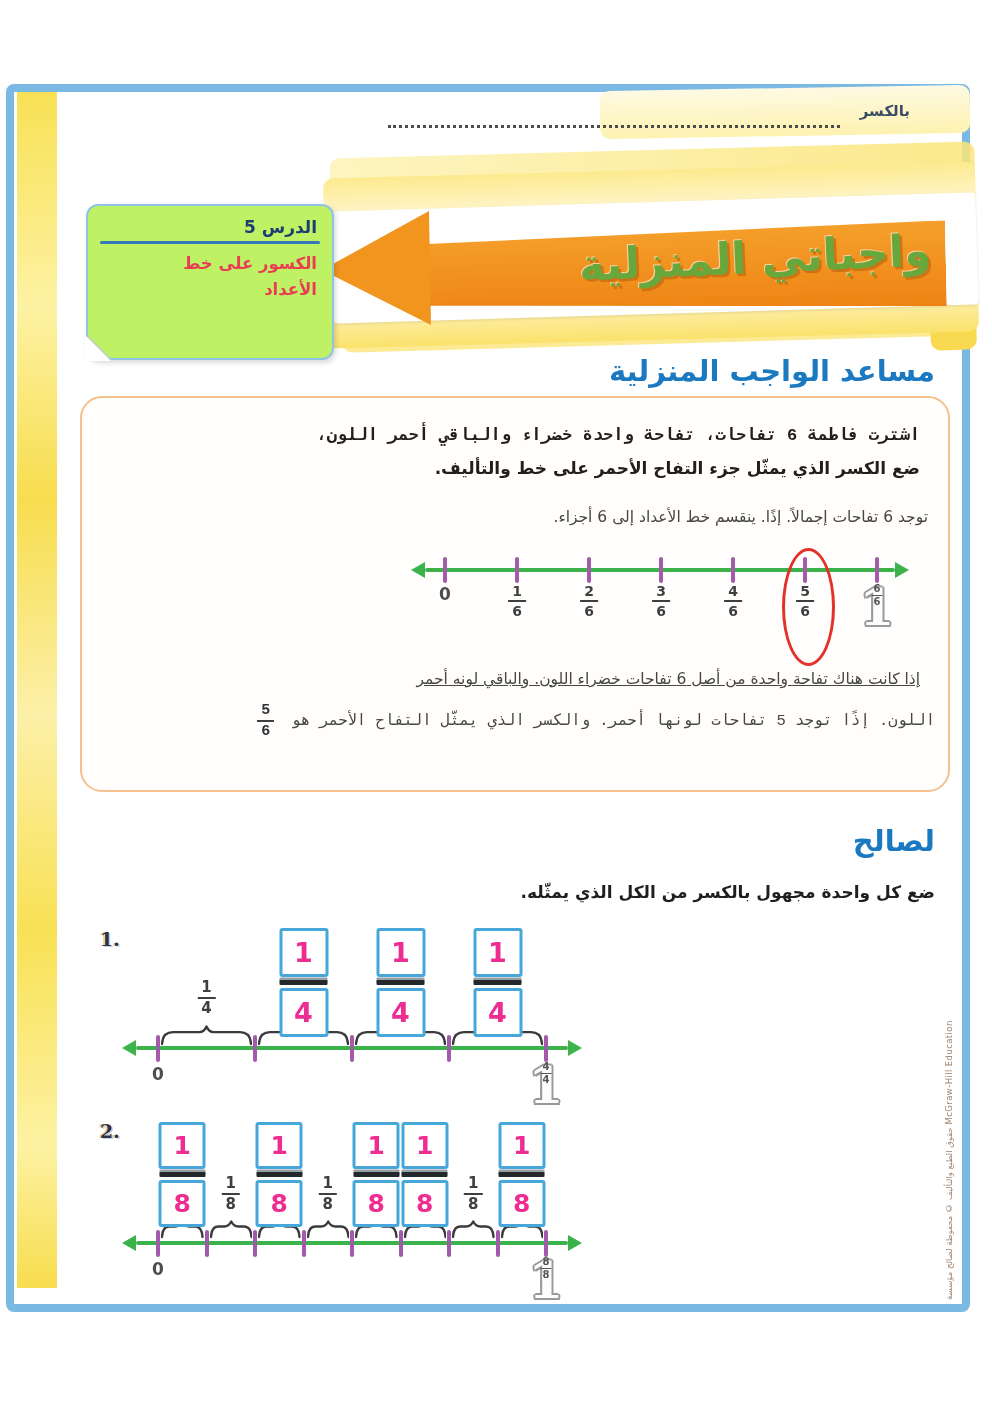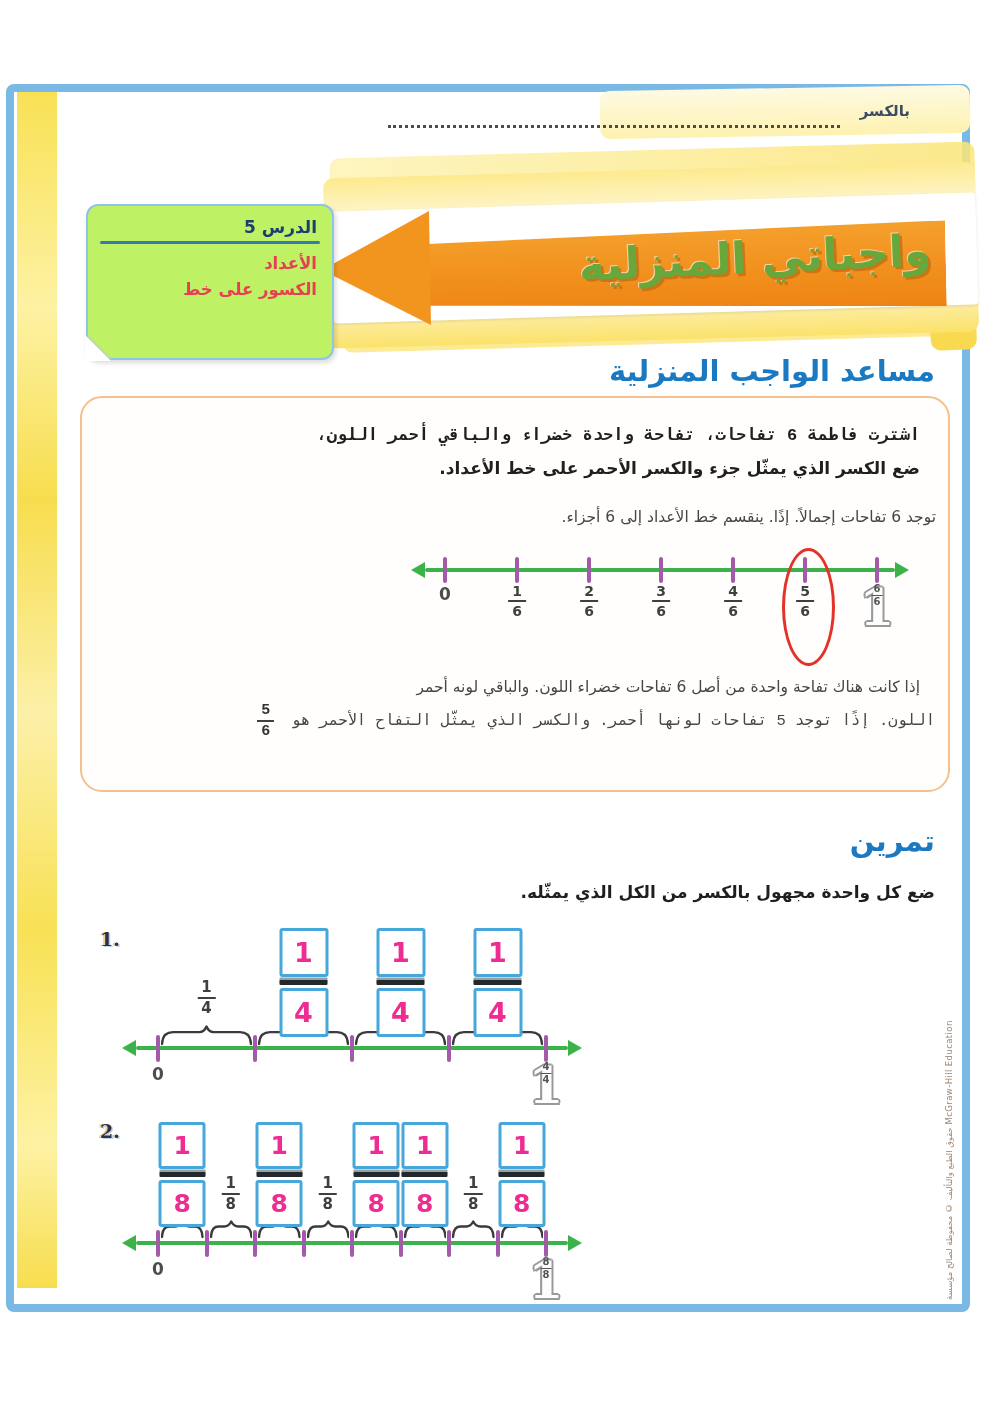--- a/index.html
+++ b/index.html
@@ -112,32 +112,32 @@
 <div class="banner-glow"></div>
 <div class="banner-white"></div>
 <div class="arrow-body"></div>
 <div class="arrow-head"></div>
 <div class="banner-title">واجباتي المنزلية</div>
 
 <div class="lesson-box">
   <div class="lesson-title">الدرس 5</div>
   <div class="lesson-underline"></div>
   <div class="lesson-sub">
+    <div>الكسور على خط</div>
     <div>الأعداد</div>
-    <div>الكسور على خط</div>
   </div>
   <div class="fold"></div>
 </div>
 
 <div class="h-blue" style="left:420px;top:354px;width:515px;font-size:29px;">مساعد الواجب المنزلية</div>
 
 <div class="helper-box">
   <div class="para" style="right:28px;top:26px;font-family:Liberation Mono, monospace;">اشترت فاطمة 6 تفاحات، تفاحة واحدة خضراء والباقي أحمر اللون،</div>
-  <div class="para" style="right:28px;top:60px;">ضع الكسر الذي يمثّل جزء والكسر الأحمر على خط الأعداد.</div>
-  <div class="para light" style="right:12px;top:110px;">توجد 6 تفاحات إجمالاً. إذًا. ينقسم خط الأعداد إلى 6 أجزاء.</div>
+  <div class="para" style="right:28px;top:60px;">ضع الكسر الذي يمثّل جزء التفاح الأحمر على خط والتأليف.</div>
+  <div class="para light" style="right:20px;top:110px;">توجد 6 تفاحات إجمالاً. إذًا. ينقسم خط الأعداد إلى 6 أجزاء.</div>
 
   <div class="nl" style="left:335px;top:148px;width:480px;height:130px;">
       <div class="nl-line" style="left: 8px; top: 22px; width: 470px;"></div>
       <div class="nl-arrow left" style="left: -6px; top: 16px;"></div>
       <div class="nl-arrow right" style="left: 478px; top: 16px;"></div>
       <div class="nl-tick" style="left: 28px; top: 11px; height: 26px;"></div>
       <div class="nl-tick" style="left: 100px; top: 11px; height: 26px;"></div>
       <div class="nl-tick" style="left: 172px; top: 11px; height: 26px;"></div>
       <div class="nl-tick" style="left: 244px; top: 11px; height: 26px;"></div>
       <div class="nl-tick" style="left: 316px; top: 11px; height: 26px;"></div>
@@ -167,31 +167,31 @@
       <div class="one-tag" style="left: 460px; top: 34px;">
         <span class="one-glyph">1</span>
         <span class="frac one-frac">
           <span class="fn">6</span>
           <span class="fd">6</span>
         </span>
       </div>
       <div class="red-ellipse" style="left: 364.5px; top: 2px; width: 47px; height: 112px;"></div>
     </div>
 
-  <div class="para light" style="right:28px;top:280px;">إذا كانت هناك تفاحة واحدة من أصل 6 تفاحات خضراء اللون. والباقي لونه أحمر</div>
+  <div class="para light" style="right:28px;top:272px;text-decoration:underline;">إذا كانت هناك تفاحة واحدة من أصل 6 تفاحات خضراء اللون. والباقي لونه أحمر</div>
   <div class="para light" style="right:13px;top:305px;font-family:Liberation Mono, monospace;">
     <span>اللون. إذًا توجد 5 تفاحات لونها أحمر. والكسر الذي يمثّل التفاح الأحمر هو</span>
     <span class="frac inline">
         <span class="fn">5</span>
         <span class="fd">6</span>
       </span>
   </div>
 </div>
 
-<div class="h-blue" style="left:640px;top:824px;width:295px;font-size:29px;">تمرين</div>
+<div class="h-blue" style="left:640px;top:824px;width:295px;font-size:29px;">لصالح</div>
 <div class="para" style="left:340px;top:882px;width:595px;">ضع كل واحدة مجهول بالكسر من الكل الذي يمثّله.</div>
 
 <div class="item-number" style="left:100px;top:928px;">1.</div>
 <div class="nl" style="left:90px;top:922px;width:570px;height:190px;">
     <div class="nl-line" style="left: 46px; top: 124px; width: 432px;"></div>
     <div class="nl-arrow left" style="left: 32px; top: 118px;"></div>
     <div class="nl-arrow right" style="left: 478px; top: 118px;"></div>
     <div class="nl-tick" style="left: 68px; top: 112.5px; height: 27px;"></div>
     <div class="nl-tick" style="left: 165px; top: 112.5px; height: 27px;"></div>
     <div class="nl-tick" style="left: 262px; top: 112.5px; height: 27px;"></div>

